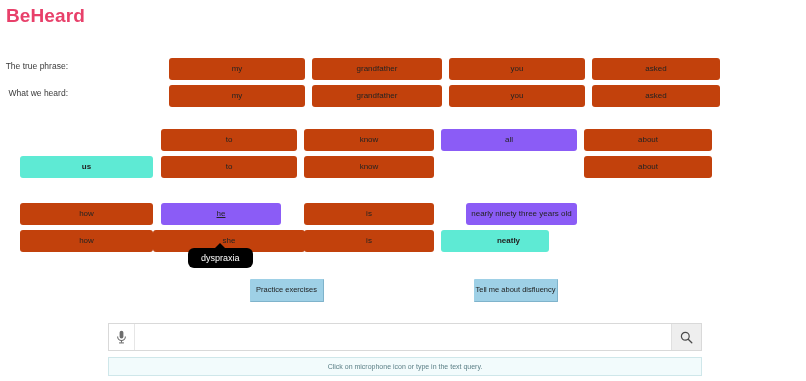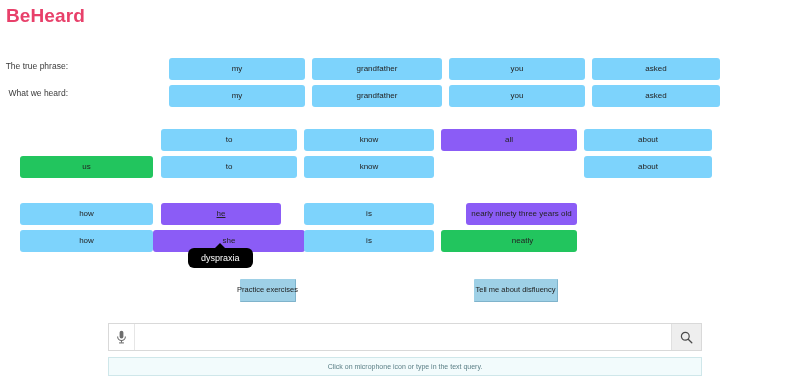--- a/index.html
+++ b/index.html
@@ -64,24 +64,24 @@
     color: #232323;
     display: flex;
     align-items: center;
     justify-content: center;
     text-align: center;
     line-height: 1;
     white-space: nowrap;
     overflow: hidden;
     padding: 0 4px;
   }
-  .c-green { background: #7dd3fc; }
-  .c-pink  { background: #22c55e; }
+  .c-green { background: #c2410c; }
+  .c-pink  { background: #5eead4; font-weight: bold; }
   .c-gray  { background: #8b5cf6; }
-  .c-rose  { background: #8b5cf6; }
+  .c-rose  { background: #c2410c; }
   .c-none  { background: transparent; }
 
   
   .tooltip {
     position: absolute;
     left: 188px; top: 248px;
     background: #000000;
     color: #ffffff;
     font-size: 9px;
     border-radius: 6px;
@@ -228,33 +228,33 @@
       <div class="wrow">
         <div class="cell c-green" style="left:20px;width:133px;">how</div>
         <div class="cell c-gray" style="left:161px;width:120px;text-decoration:underline;">he</div>
         <div class="cell c-green" style="left:304px;width:130px;">is</div>
         <div class="cell c-gray" style="left:466px;width:111px;">nearly ninety three years old</div>
       </div>
       <div class="wrow">
         <div class="cell c-green" style="left:20px;width:133px;">how</div>
         <div class="cell c-rose" style="left:153px;width:152px;">she</div>
         <div class="cell c-green" style="left:304px;width:130px;">is</div>
-        <div class="cell c-pink" style="left:441px;width:136px;padding-left:31px;">neatly</div>
+        <div class="cell c-pink" style="left:441px;width:108px;padding-left:31px;">neatly</div>
       </div>
     </div>
 
   </div>
 
   <div class="tooltip">
     <div class="arrow"></div>
     <span>dyspraxia</span>
   </div>
 
   <div class="suggest-row">
-    <div class="sbtn" style="left:240px;width:56px;">Practice exercises</div>
+    <div class="sbtn" style="left:250px;width:74px;">Practice exercises</div>
     <div class="sbtn" style="left:474px;width:84px;">Tell me about disfluency</div>
   </div>
 
   <div class="searchwrap">
     <div class="mic-btn">
       <svg width="11" height="15" viewBox="0 0 11 15">
         <rect x="3.6" y="0.8" width="3.8" height="7.6" rx="1.9" fill="#6d6d6d"></rect>
         <path d="M1.6 6.6 a3.9 3.9 0 0 0 7.8 0" fill="none" stroke="#6d6d6d" stroke-width="1.1"></path>
         <line x1="5.5" y1="10.4" x2="5.5" y2="12.6" stroke="#6d6d6d" stroke-width="1.1"></line>
         <line x1="3.1" y1="12.9" x2="7.9" y2="12.9" stroke="#6d6d6d" stroke-width="1.1"></line>

